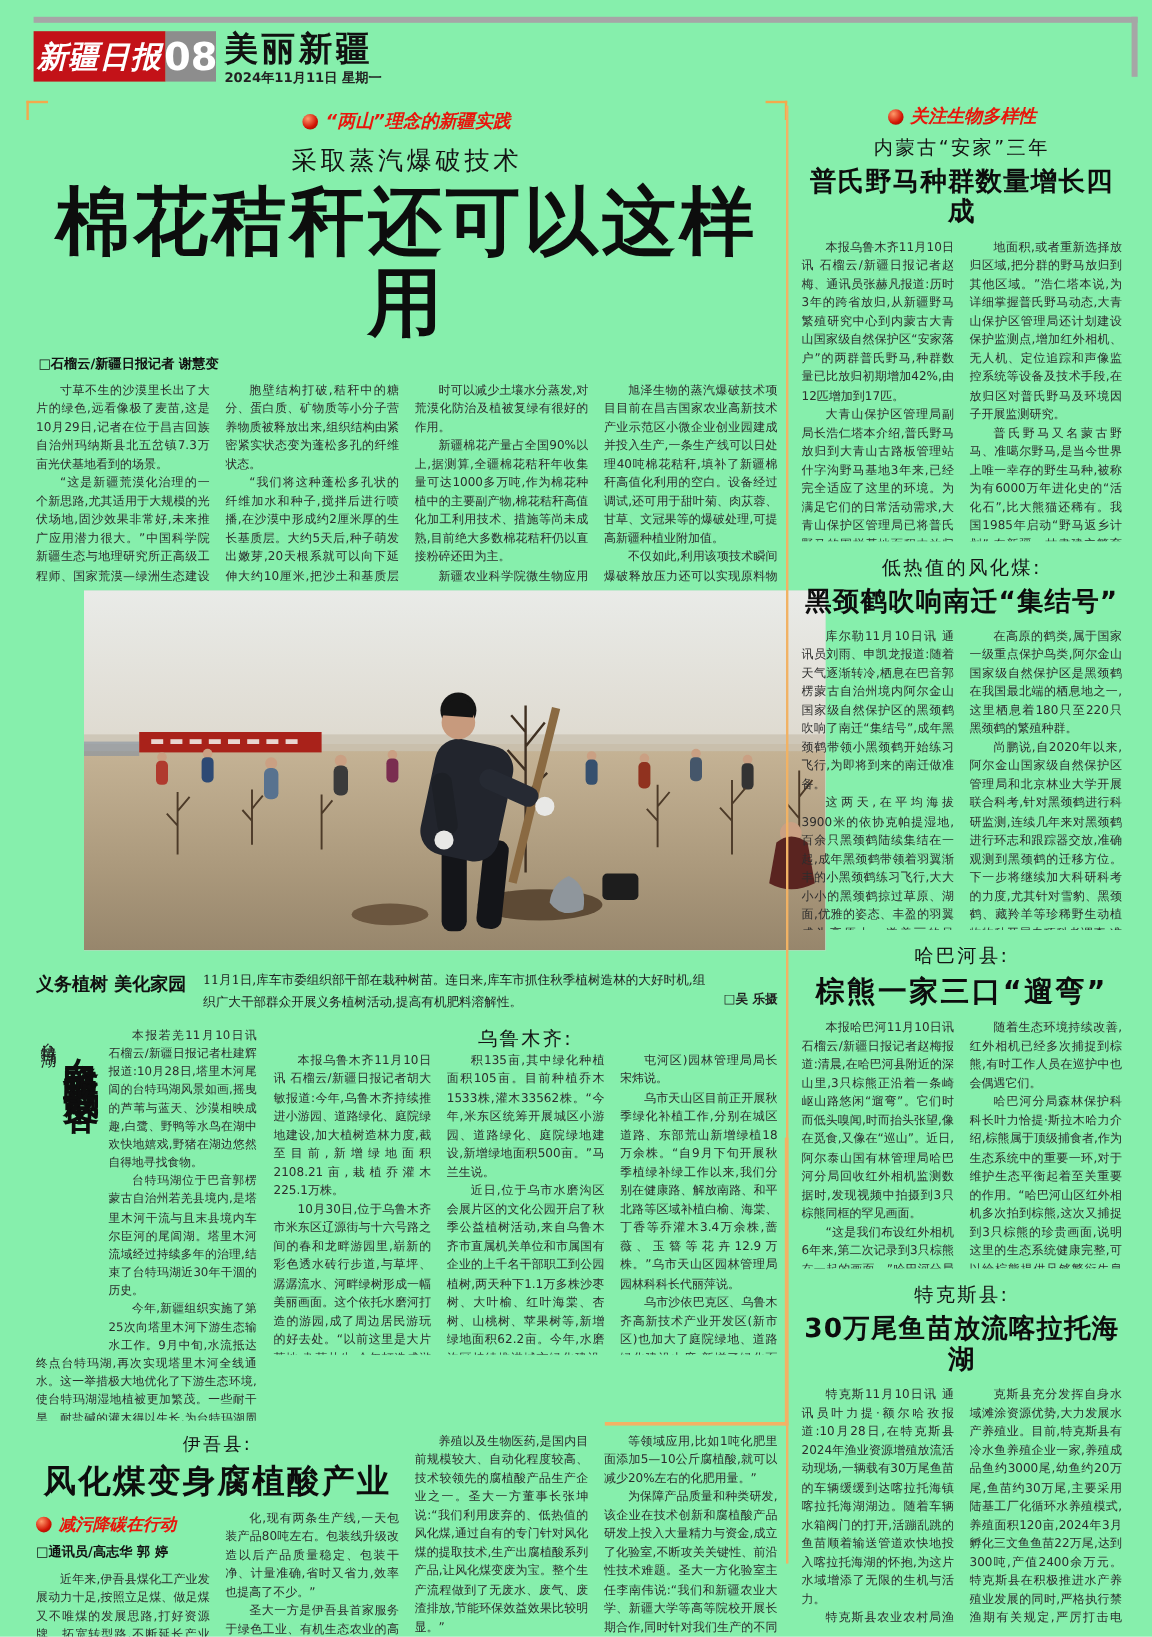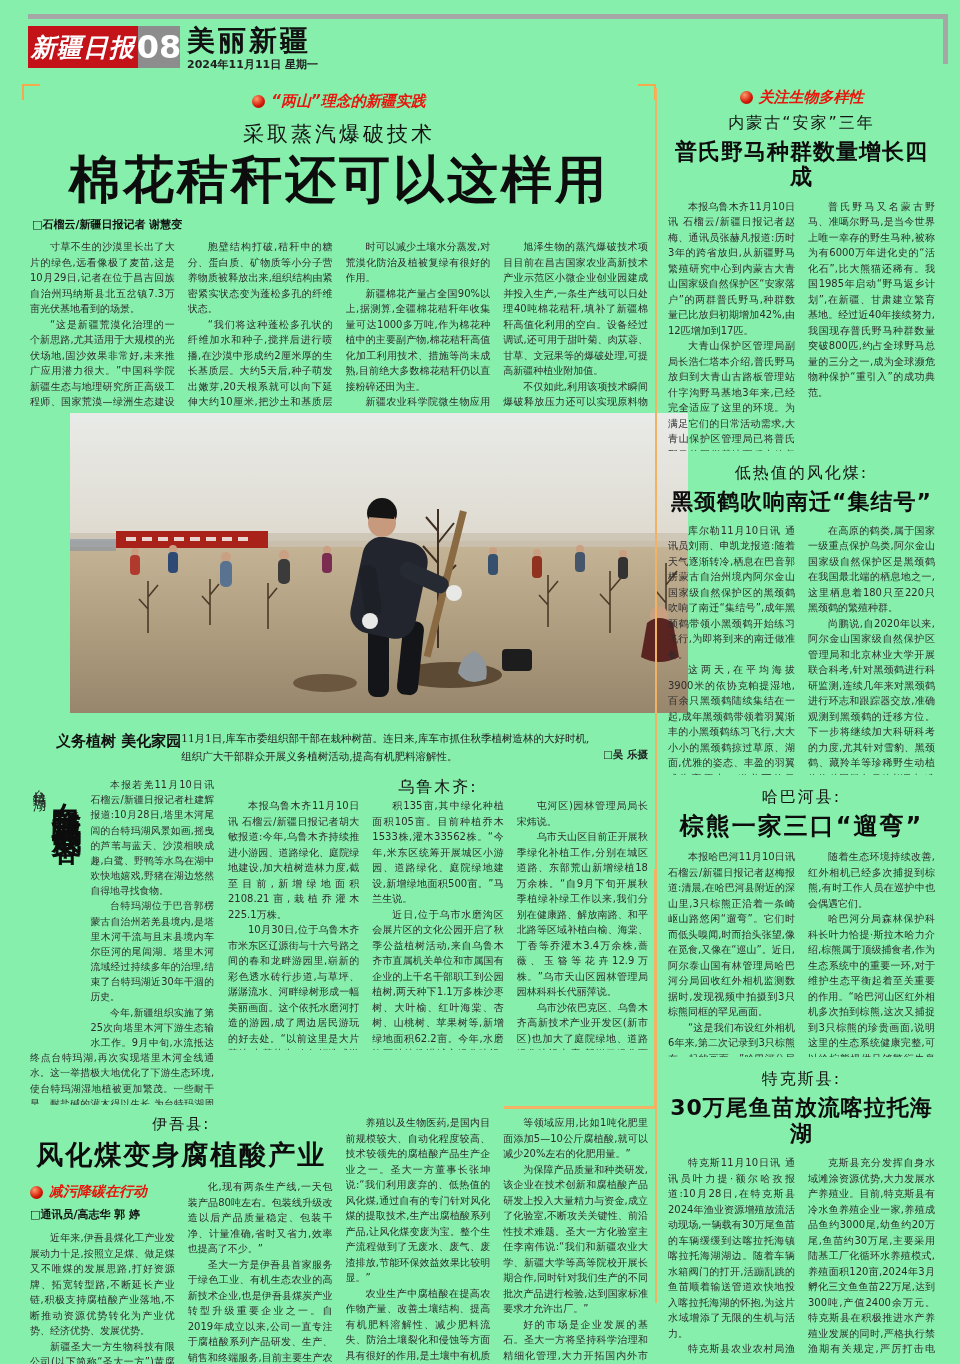--- a/index.html
+++ b/index.html
@@ -27,28 +27,28 @@
   .cols .col{flex:1;overflow:hidden;}
   .kicker-line{display:flex;justify-content:center;align-items:center;gap:6px;color:#e8160c;font-weight:bold;font-style:italic;font-size:15px;}
   .ball{width:13px;height:13px;border-radius:50%;background:radial-gradient(circle at 35% 30%,#ff9a6a,#d21505 60%,#7e0b02);flex:0 0 auto;}
   .byline{font-size:11px;font-weight:bold;color:#111;}
   
   .main-article{position:relative;padding-top:4px;}
   .corner{position:absolute;width:16px;height:14px;pointer-events:none;}
   .c-tl{left:-8px;top:-4px;border-left:2px solid #f3a94c;border-top:2px solid #f3a94c;}
   .c-tr{right:-8px;top:-4px;border-right:2px solid #f3a94c;border-top:2px solid #f3a94c;}
   .overline-main{text-align:center;font-size:21px;letter-spacing:3px;margin-top:9px;color:#141414;}
-  .headline-main{text-align:center;font-size:51px;font-weight:900;letter-spacing:3px;margin:4px 0 10px;color:#0d0d0d;line-height:1.08;}
+  .headline-main{text-align:center;font-size:62px;font-weight:900;letter-spacing:3px;margin:4px 0 10px;color:#0d0d0d;line-height:1.08;}
   .main-article .byline{margin:0 0 7px 2px;}
   .main-article .cols{height:168px;}
   
   .photo{position:relative;margin-top:6px;width:618px;height:300px;overflow:hidden;background:#dfe2de;}
   .photo svg{display:block;width:100%;height:100%;}
   
-  .caption-row{display:flex;margin-top:6px;align-items:flex-start;min-height:40px;margin-left:26px;}
+  .caption-row{display:flex;gap:14px;margin-top:6px;align-items:flex-start;min-height:40px;}
   .caption-label{font-weight:900;font-size:15px;white-space:nowrap;padding-top:3px;color:#111;}
   .caption-text{flex:1;font-size:10.5px;line-height:1.75;color:#222;font-family:"DejaVu Serif","Liberation Serif",serif;position:relative;padding-right:54px;}
   .credit{position:absolute;right:0;bottom:2px;font-weight:bold;white-space:nowrap;}
   
   .mid-band{display:flex;gap:14px;margin-top:8px;height:328px;}
   .lake-article{width:184px;overflow:hidden;}
   .v-head{float:left;height:252px;display:flex;flex-direction:row;gap:3px;margin:2px 8px 4px 0;}
   .v-loc{writing-mode:vertical-rl;font-size:13px;letter-spacing:3px;color:#222;}
   .v-title{writing-mode:vertical-rl;font-size:30px;font-weight:900;letter-spacing:5px;color:#0d0d0d;line-height:1.05;}
   .lake-text .para{font-size:9.8px;}
@@ -319,20 +319,21 @@
         <span>关注生物多样性</span>
       </div>
       <div class="r-overline">内蒙古“安家”三年</div>
       <h2 class="r-headline s22">普氏野马种群数量增长四成</h2>
       <div class="cols">
         <div class="col">
             <p class="para">本报乌鲁木齐11月10日讯 石榴云/新疆日报记者赵梅、通讯员张赫凡报道:历时3年的跨省放归,从新疆野马繁殖研究中心到内蒙古大青山国家级自然保护区“安家落户”的两群普氏野马,种群数量已比放归初期增加42%,由12匹增加到17匹。</p>
             <p class="para">大青山保护区管理局副局长浩仁塔本介绍,普氏野马放归到大青山古路板管理站什字沟野马基地3年来,已经完全适应了这里的环境。为满足它们的日常活动需求,大青山保护区管理局已将普氏野马的围栏基地面积由放归初期的107公顷扩大至700公顷。</p>
           </div>
         <div class="col">
+            <p class="para">地面积,或者重新选择放归区域,把分群的野马放归到其他区域。”浩仁塔本说,为详细掌握普氏野马动态,大青山保护区管理局还计划建设保护监测点,增加红外相机、无人机、定位追踪和声像监控系统等设备及技术手段,在放归区对普氏野马及环境因子开展监测研究。</p>
             <p class="para">普氏野马又名蒙古野马、准噶尔野马,是当今世界上唯一幸存的野生马种,被称为有6000万年进化史的“活化石”,比大熊猫还稀有。我国1985年启动“野马返乡计划”,在新疆、甘肃建立繁育基地。经过近40年接续努力,我国现存普氏野马种群数量突破800匹,约占全球野马总量的三分之一,成为全球濒危物种保护“重引入”的成功典范。</p>
           </div>
       </div>
     </article>
 
     <article class="r-art art-crane">
       <div class="r-overline">低热值的风化煤:</div>
       <h2 class="r-headline s22">黑颈鹤吹响南迁“集结号”</h2>
       <div class="cols">
         <div class="col">

